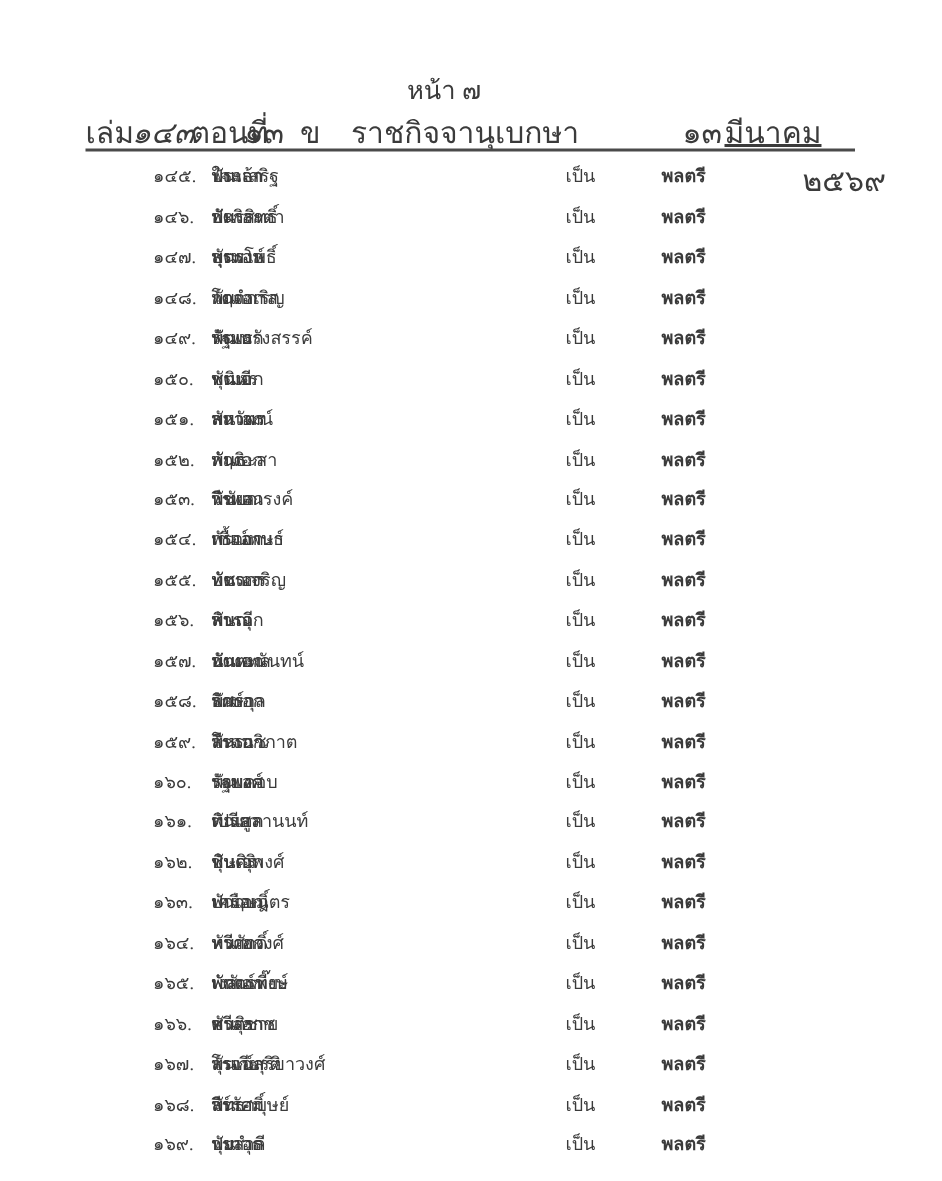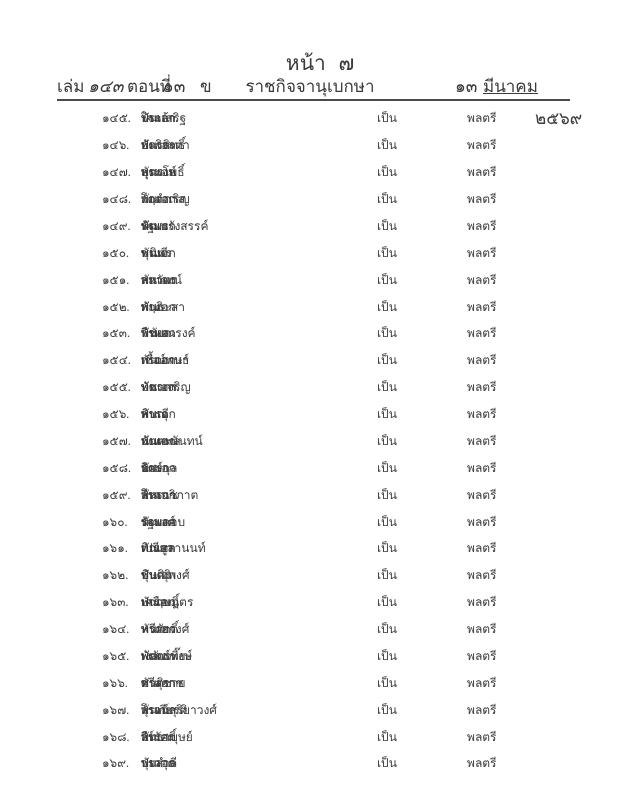--- a/index.html
+++ b/index.html
@@ -7,24 +7,24 @@
     width:628px;height:787px;
     background:#ffffff;
     font-family:"Liberation Serif", serif;
     color:#3b3b3b;
     position:relative;
     overflow:hidden;
   }
   .page{position:absolute;inset:0;}
   
   .hdr-pageno{
-    position:absolute;top:46px;left:320px;transform:translateX(-50%);
-    font-size:21px;white-space:nowrap;font-family:Liberation Mono, monospace;
+    position:absolute;top:46px;left:296px;transform:translateX(-50%);
+    font-size:17px;white-space:nowrap;
   }
-  .hdr-line{position:absolute;top:72px;left:0;right:4px;height:22px;font-size:17px;}
+  .hdr-line{position:absolute;top:72px;left:0;right:4px;height:22px;font-size:20px;}
   .hdr-line span{position:absolute;white-space:nowrap;}
   .tok-volume-label{left:57px;}
   .tok-volume-no{left:88px;font-style:italic;}
   .tok-part-label{left:127px;}
   .tok-part-no{left:163px;}
   .tok-section{left:200px;}
   .tok-gazette{left:310px;transform:translateX(-50%);}
   .tok-day{left:455px;}
   .tok-month{left:483px;text-decoration:underline;}
   .tok-year{left:535px;margin-top:32px;}
@@ -34,21 +34,21 @@
   }
   
   .list{position:absolute;top:104px;left:0;right:0;}
   .row{position:relative;height:26.88px;font-size:12px;}
   .row span{position:absolute;top:50%;transform:translateY(-50%);white-space:nowrap;}
   .row .no{left:102px;}
   .row .name{left:141px;}
   .row .name .rank{margin-right:5px;}
   .row .name .first{margin-right:10px;}
   .row .verb{left:377px;}
-  .row .newrank{left:467px;}
+  .row .newrank{left:441px;font-weight:bold;}
 </style>
 </head>
 <body style="color: rgb(59, 59, 59); background: rgb(255, 255, 255);">
 
 <div class="page">
 
   <div class="hdr-pageno">หน้า ๗</div>
 
   <div class="hdr-line">
     <span class="tok-volume-label">เล่ม</span>

